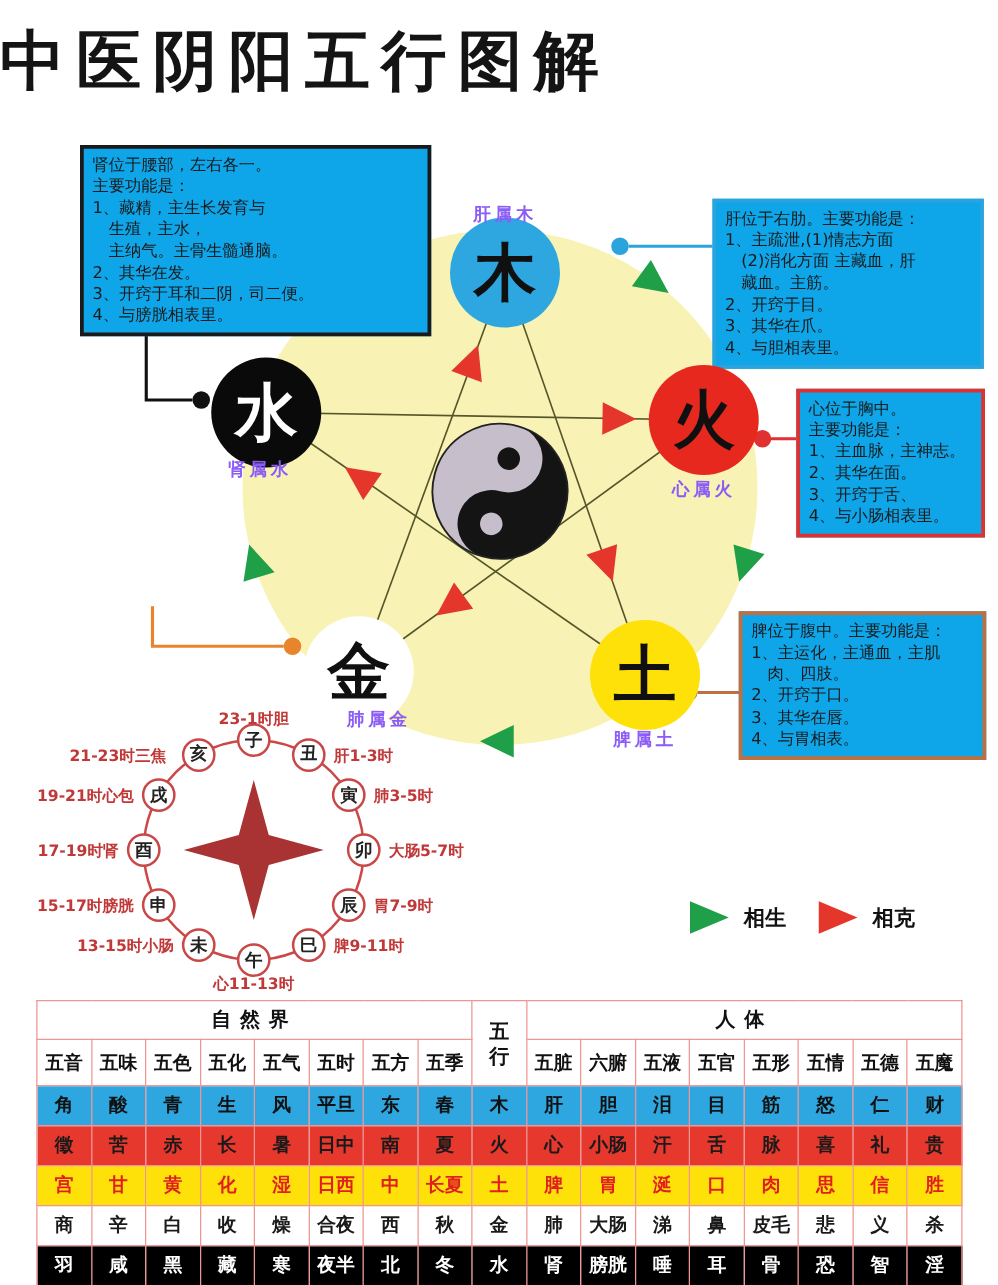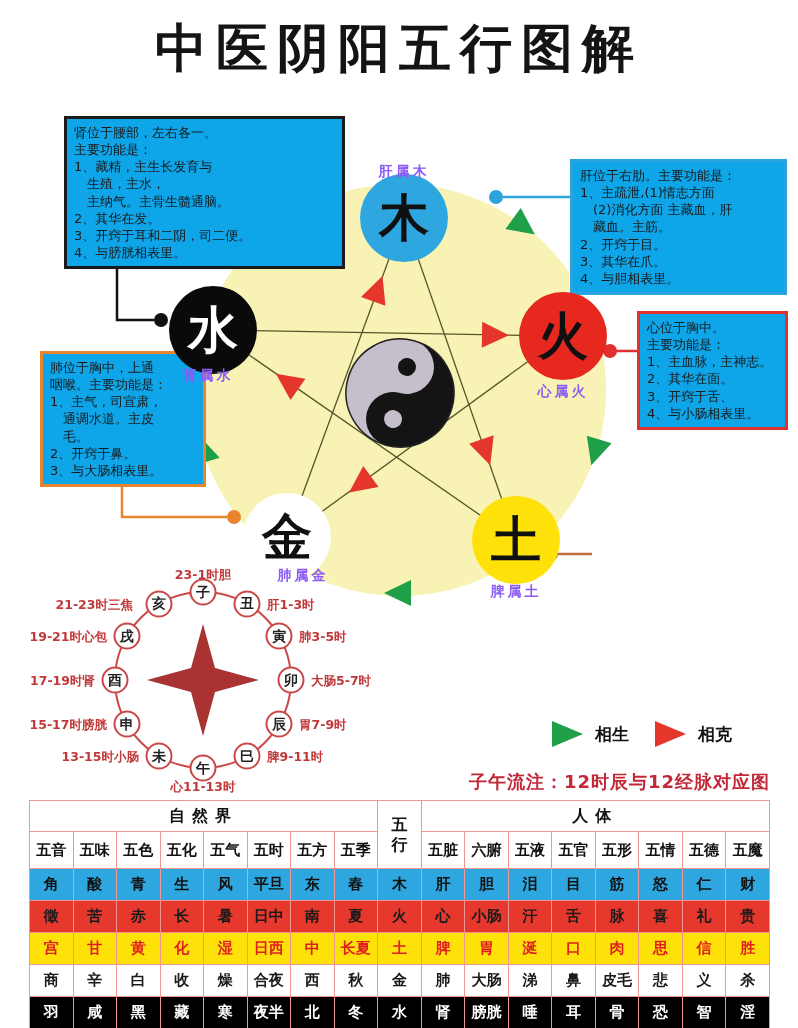--- a/index.html
+++ b/index.html
@@ -1,19 +1,19 @@
 <!DOCTYPE html>
 <html><head>
 <meta charset="utf-8">
 <style>
   html,body { margin:0; padding:0; background:#ffffff; }
   .poster { position:relative; width:798px; height:1028px; background:#ffffff;
             font-family:"DejaVu Sans","Liberation Sans",sans-serif; overflow:hidden; }
 
-  .title { position:absolute; top:14px; left:0; width:100%; text-align:center;
+  .title { position:absolute; top:14px; left:0; width:100%; text-align:left;
            font-size:52px; font-weight:900; letter-spacing:9px; color:#141414;
            font-family:Liberation Sans, sans-serif; }
 
   svg.diagram { position:absolute; left:0; top:0; }
 
   .organ-box { position:absolute; background:#0ea5e9; font-size:13px; font-weight:400;
                line-height:1.32; color:#1a1a1a; white-space:pre-line; padding:5px 7px;
                box-sizing:border-box; }
   #box-kidney { left:64px;  top:116px; width:281px; border:3px solid #1a1a1a; }
   #box-liver  { left:570px; top:159px; width:217px; border:3px solid #2BA3DC; }
@@ -140,27 +140,26 @@
 　藏血。主筋。
 2、开窍于目。
 3、其华在爪。
 4、与胆相表里。</div>
   <div class="organ-box" id="box-heart">心位于胸中。
 主要功能是：
 1、主血脉，主神志。
 2、其华在面。
 3、开窍于舌、
 4、与小肠相表里。</div>
-  <div class="organ-box" id="box-lung">肺位于胸中，上通
-咽喉。主要功能是：
-1、主气，司宣肃，
-　通调水道。主皮
-　毛。
-2、开窍于鼻。
-3、与大肠相表里。</div>
+  <div class="organ-box" id="box-spleen">脾位于腹中。主要功能是：
+1、主运化，主通血，主肌
+　肉、四肢。
+2、开窍于口。
+3、其华在唇。
+4、与胃相表。</div>
 
   <div class="element" id="el-wood">木</div>
   <div class="element" id="el-fire">火</div>
   <div class="element" id="el-earth">土</div>
   <div class="element" id="el-metal">金</div>
   <div class="element" id="el-water">水</div>
 
   <div class="element-label" id="lbl-wood">肝属木</div>
   <div class="element-label" id="lbl-fire">心属火</div>
   <div class="element-label" id="lbl-earth">脾属土</div>
@@ -195,21 +194,20 @@
     </div>
 
   <div class="legend">
     <span class="tri tri-green"></span>
     <span class="legend-label">相生</span>
     <span class="legend-gap"></span>
     <span class="tri tri-red"></span>
     <span class="legend-label">相克</span>
   </div>
 
-  <div class="subtitle">子午流注：12时辰与12经脉对应图</div>
 
   <table class="corr">
       <tbody>
         <tr>
           <td class="gh" colspan="8">自然界</td>
           <td class="wux" rowspan="2"><span class="vert">五行</span></td>
           <td class="gh" colspan="8">人体</td>
         </tr>
         <tr>
           <td class="ch">五音</td>

